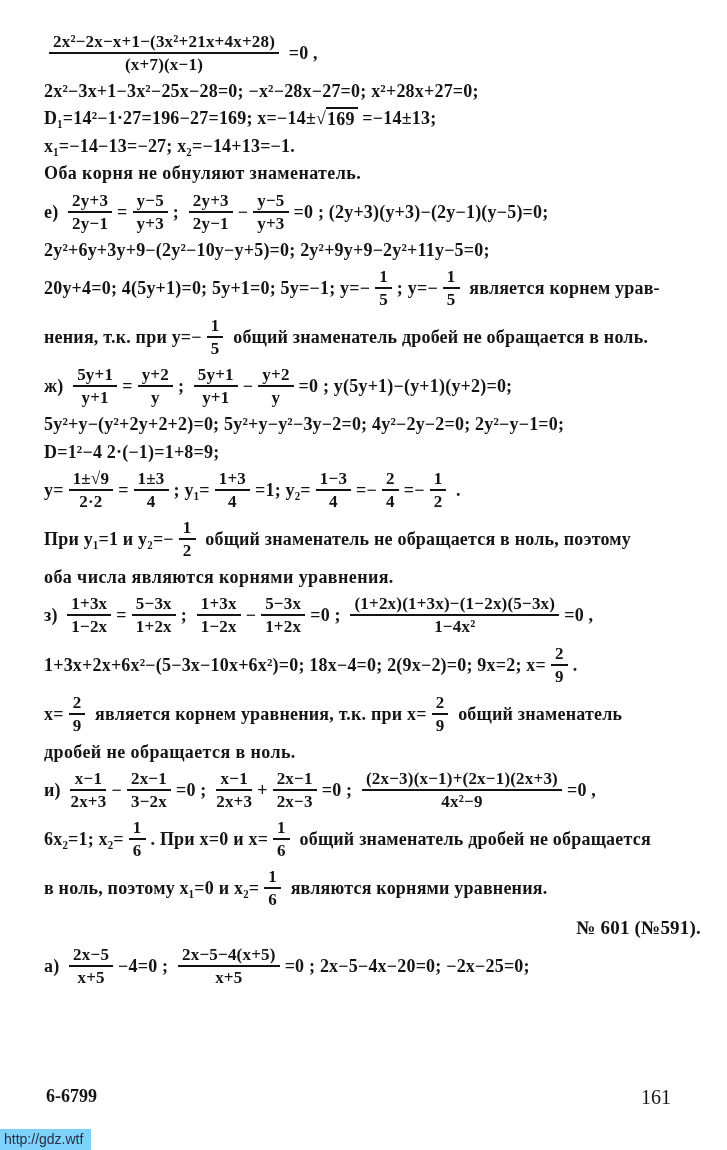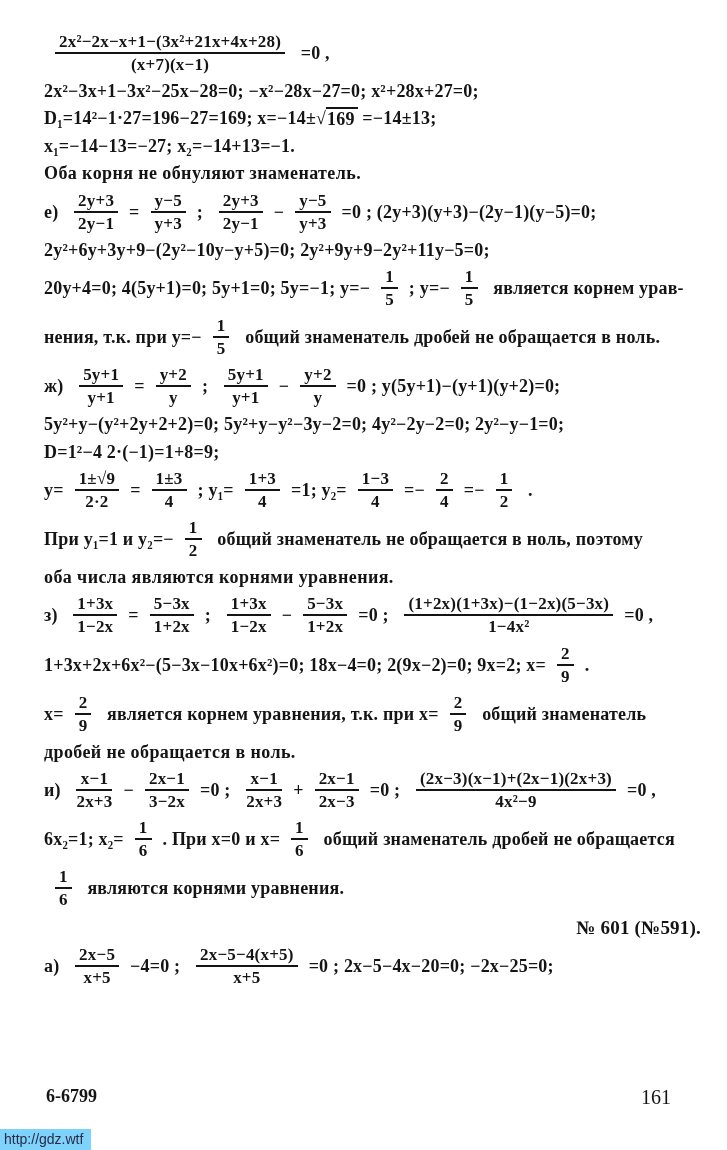--- a/index.html
+++ b/index.html
@@ -28,21 +28,21 @@
   .line.text{ letter-spacing:.4px; }
   .line.head{ font-size:19px;text-align:right; }
   .line > span{ vertical-align:middle; }
   .frac{
     display:inline-block;
     text-align:center;
     vertical-align:middle;
     font-size:17px;
     line-height:1.12;
     padding:0 3px;
-    margin:1px 8px;
+    margin:1px 2px;
   }
   .frac .num{
     display:block;
     border-bottom:2px solid #141414;
     padding:0 4px 1px 4px;
   }
   .frac .den{
     display:block;
     padding-top:1px;
   }
@@ -90,21 +90,21 @@
       <div class="line math"><span>D=1²−4 2·(−1)=1+8=9;</span></div>
       <div class="line math"><span>y=</span><span class="frac"><span class="num">1±√9</span><span class="den">2·2</span></span><span>=</span><span class="frac"><span class="num">1±3</span><span class="den">4</span></span><span>; y₁=</span><span class="frac"><span class="num">1+3</span><span class="den">4</span></span><span>=1; y₂=</span><span class="frac"><span class="num">1−3</span><span class="den">4</span></span><span>=−</span><span class="frac"><span class="num">2</span><span class="den">4</span></span><span>=−</span><span class="frac"><span class="num">1</span><span class="den">2</span></span><span> .</span></div>
       <div class="line math"><span>При y₁=1 и y₂=−</span><span class="frac"><span class="num">1</span><span class="den">2</span></span><span> общий знаменатель не обращается в ноль, поэтому</span></div>
       <div class="line text"><span>оба числа являются корнями уравнения.</span></div>
       <div class="line math"><span>з) </span><span class="frac"><span class="num">1+3x</span><span class="den">1−2x</span></span><span>=</span><span class="frac"><span class="num">5−3x</span><span class="den">1+2x</span></span><span>; </span><span class="frac"><span class="num">1+3x</span><span class="den">1−2x</span></span><span>−</span><span class="frac"><span class="num">5−3x</span><span class="den">1+2x</span></span><span>=0 ; </span><span class="frac"><span class="num">(1+2x)(1+3x)−(1−2x)(5−3x)</span><span class="den">1−4x²</span></span><span>=0 ,</span></div>
       <div class="line math"><span>1+3x+2x+6x²−(5−3x−10x+6x²)=0; 18x−4=0;  2(9x−2)=0; 9x=2; x=</span><span class="frac"><span class="num">2</span><span class="den">9</span></span><span>.</span></div>
       <div class="line math"><span>x=</span><span class="frac"><span class="num">2</span><span class="den">9</span></span><span> является корнем уравнения, т.к. при x=</span><span class="frac"><span class="num">2</span><span class="den">9</span></span><span> общий знаменатель</span></div>
       <div class="line text"><span>дробей не обращается в ноль.</span></div>
       <div class="line math"><span>и) </span><span class="frac"><span class="num">x−1</span><span class="den">2x+3</span></span><span>−</span><span class="frac"><span class="num">2x−1</span><span class="den">3−2x</span></span><span>=0 ; </span><span class="frac"><span class="num">x−1</span><span class="den">2x+3</span></span><span>+</span><span class="frac"><span class="num">2x−1</span><span class="den">2x−3</span></span><span>=0 ; </span><span class="frac"><span class="num">(2x−3)(x−1)+(2x−1)(2x+3)</span><span class="den">4x²−9</span></span><span>=0 ,</span></div>
       <div class="line math"><span>6x₂=1; x₂=</span><span class="frac"><span class="num">1</span><span class="den">6</span></span><span>. При x=0 и x=</span><span class="frac"><span class="num">1</span><span class="den">6</span></span><span> общий знаменатель дробей не обращается</span></div>
-      <div class="line math"><span class="frac"><span class="num">1</span><span class="den">6</span></span><span> являются корнями уравнения.</span></div>
+      <div class="line math"><span>в ноль, поэтому x₁=0 и x₂=</span><span class="frac"><span class="num">1</span><span class="den">6</span></span><span> являются корнями уравнения.</span></div>
       <div class="line head"><span>№ 601 (№591).</span></div>
       <div class="line math"><span>а) </span><span class="frac"><span class="num">2x−5</span><span class="den">x+5</span></span><span>−4=0 ; </span><span class="frac"><span class="num">2x−5−4(x+5)</span><span class="den">x+5</span></span><span>=0 ; 2x−5−4x−20=0; −2x−25=0;</span></div>
     </div>
 
   <div id="footer">
     <span class="fl">6-6799</span>
     <span class="fr">161</span>
   </div>
 
   <div id="statusbar">http://gdz.wtf</div>

